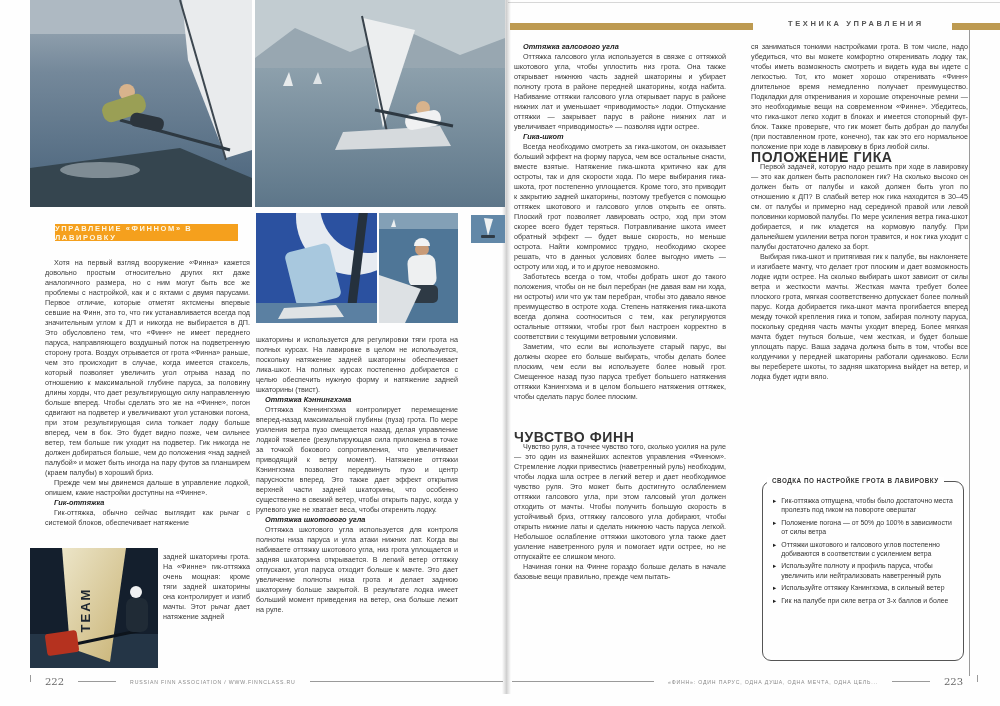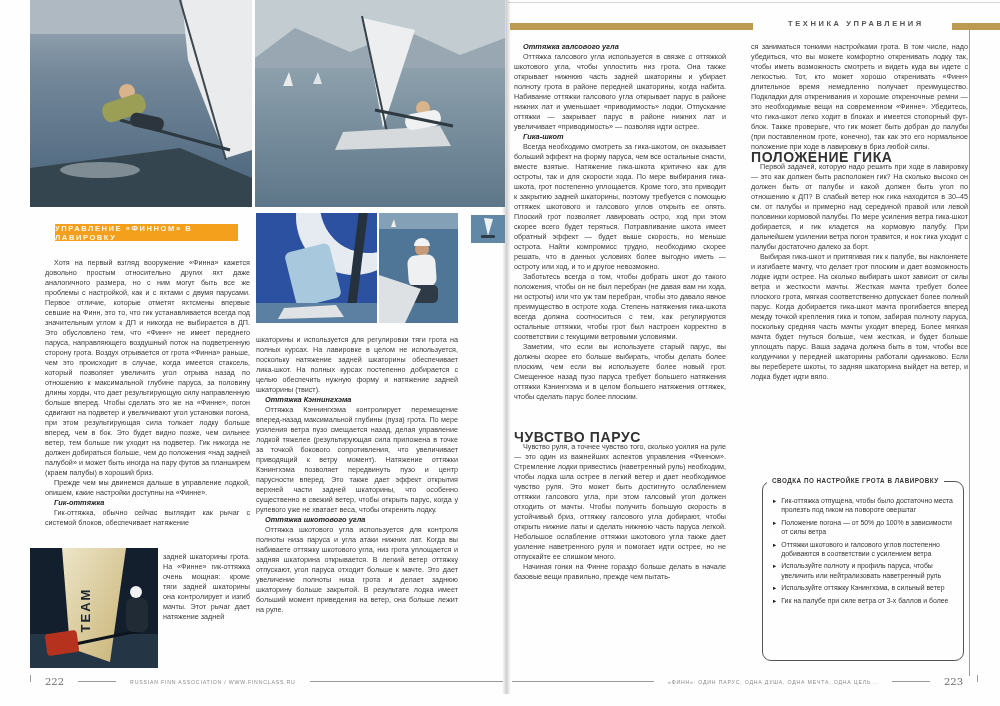--- a/index.html
+++ b/index.html
@@ -170,21 +170,21 @@
   <div class="abs gold-bar" style="left:952px;top:23px;width:48px;height:7px;"></div>
   <div class="abs rule-v" style="left:969px;top:30px;height:646px;"></div>
 
   <div class="abs body-text" style="left:514px;top:42px;width:212px;height:630px;">
     <p class="h-italic first">Оттяжка галсового угла</p>
     <p class="indent">Оттяжка галсового угла используется в связке с оттяжкой шкотового угла, чтобы уплостить низ грота. Она также открывает нижнюю часть задней шкаторины и убирает полноту грота в районе передней шкаторины, когда набита. Набивание оттяжки галсового угла открывает парус в районе нижних лат и уменьшает «приводимость» лодки. Отпускание оттяжки — закрывает парус в районе нижних лат и увеличивает «приводимость» — позволяя идти острее.</p>
     <p class="h-italic">Гика-шкот</p>
     <p class="indent">Всегда необходимо смотреть за гика-шкотом, он оказывает больший эффект на форму паруса, чем все остальные снасти, вместе взятые. Натяжение гика-шкота критично как для остроты, так и для скорости хода. По мере выбирания гика-шкота, грот постепенно уплощается. Кроме того, это приводит к закрытию задней шкаторины, поэтому требуется с помощью оттяжек шкотового и галсового углов открыть ее опять. Плоский грот позволяет лавировать остро, ход при этом скорее всего будет теряться. Потравливание шкота имеет обратный эффект — будет выше скорость, но меньше острота. Найти компромисс трудно, необходимо скорее решать, что в данных условиях более выгодно иметь — остроту или ход, и то и другое невозможно.</p>
     <p class="indent">Заботьтесь всегда о том, чтобы добрать шкот до такого положения, чтобы он не был перебран (не давая вам ни хода, ни остроты) или что уж там перебран, чтобы это давало явное преимущество в остроте хода. Степень натяжения гика-шкота всегда должна соотноситься с тем, как регулируются остальные оттяжки, чтобы грот был настроен корректно в соответствии с текущими ветровыми условиями.</p>
     <p class="indent">Заметим, что если вы используете старый парус, вы должны скорее его больше выбирать, чтобы делать более плоским, чем если вы используете более новый грот. Смещенное назад пузо паруса требует большего натяжения оттяжки Кэнингхэма и в целом большего натяжения оттяжек, чтобы сделать парус более плоским.</p>
-    <p class="h-caps bigger-gap">ЧУВСТВО ПАРУС</p>
+    <p class="h-caps bigger-gap">ЧУВСТВО ФИНН</p>
     <p class="indent">Чувство руля, а точнее чувство того, сколько усилия на руле — это один из важнейших аспектов управления «Финном». Стремление лодки привестись (наветренный руль) необходим, чтобы лодка шла острее в легкий ветер и дает необходимое чувство руля. Это может быть достигнуто ослаблением оттяжки галсового угла, при этом галсовый угол должен отходить от мачты. Чтобы получить большую скорость в устойчивый бриз, оттяжку галсового угла добирают, чтобы открыть нижние латы и сделать нижнюю часть паруса легкой. Небольшое ослабление оттяжки шкотового угла также дает усиление наветренного руля и помогает идти острее, но не отпускайте ее слишком много.</p>
     <p class="indent">Начиная гонки на Финне гораздо больше делать в начале базовые вещи правильно, прежде чем пытать-</p>
   </div>
 
   <div class="abs body-text" style="left:751px;top:42px;width:217px;height:432px;">
     <p>ся заниматься тонкими настройками грота. В том числе, надо убедиться, что вы можете комфортно откренивать лодку так, чтобы иметь возможность смотреть и видеть куда вы идете с легкостью. Тот, кто может хорошо откренивать «Финн» длительное время немедленно получает преимущество. Подкладки для откренивания и хорошие откреночные ремни — это необходимые вещи на современном «Финне». Убедитесь, что гика-шкот легко ходит в блоках и имеется стопорный фут-блок. Также проверьте, что гик может быть добран до палубы (при поставленном гроте, конечно), так как это его нормальное положение при ходе в лавировку в бриз любой силы.</p>
     <p class="h-caps">ПОЛОЖЕНИЕ ГИКА</p>
     <p class="indent">Первой задачей, которую надо решить при ходе в лавировку — это как должен быть расположен гик? На сколько высоко он должен быть от палубы и какой должен быть угол по отношению к ДП? В слабый ветер нок гика находится в 30–45 см. от палубы и примерно над серединой правой или левой половинки кормовой палубы. По мере усиления ветра гика-шкот добирается, и гик кладется на кормовую палубу. При дальнейшем усилении ветра погон травится, и нок гика уходит с палубы достаточно далеко за борт.</p>
     <p class="indent">Выбирая гика-шкот и притягивая гик к палубе, вы наклоняете и изгибаете мачту, что делает грот плоским и дает возможность лодке идти острее. На сколько выбирать шкот зависит от силы ветра и жесткости мачты. Жесткая мачта требует более плоского грота, мягкая соответственно допускает более полный парус. Когда добирается гика-шкот мачта прогибается вперед между точкой крепления гика и топом, забирая полноту паруса, поскольку средняя часть мачты уходит вперед. Более мягкая мачта будет гнуться больше, чем жесткая, и будет больше уплощать парус. Ваша задача должна быть в том, чтобы все колдунчики у передней шкаторины работали одинаково. Если вы переберете шкоты, то задняя шкаторина выйдет на ветер, и лодка будет идти вяло.</p>
   </div>

